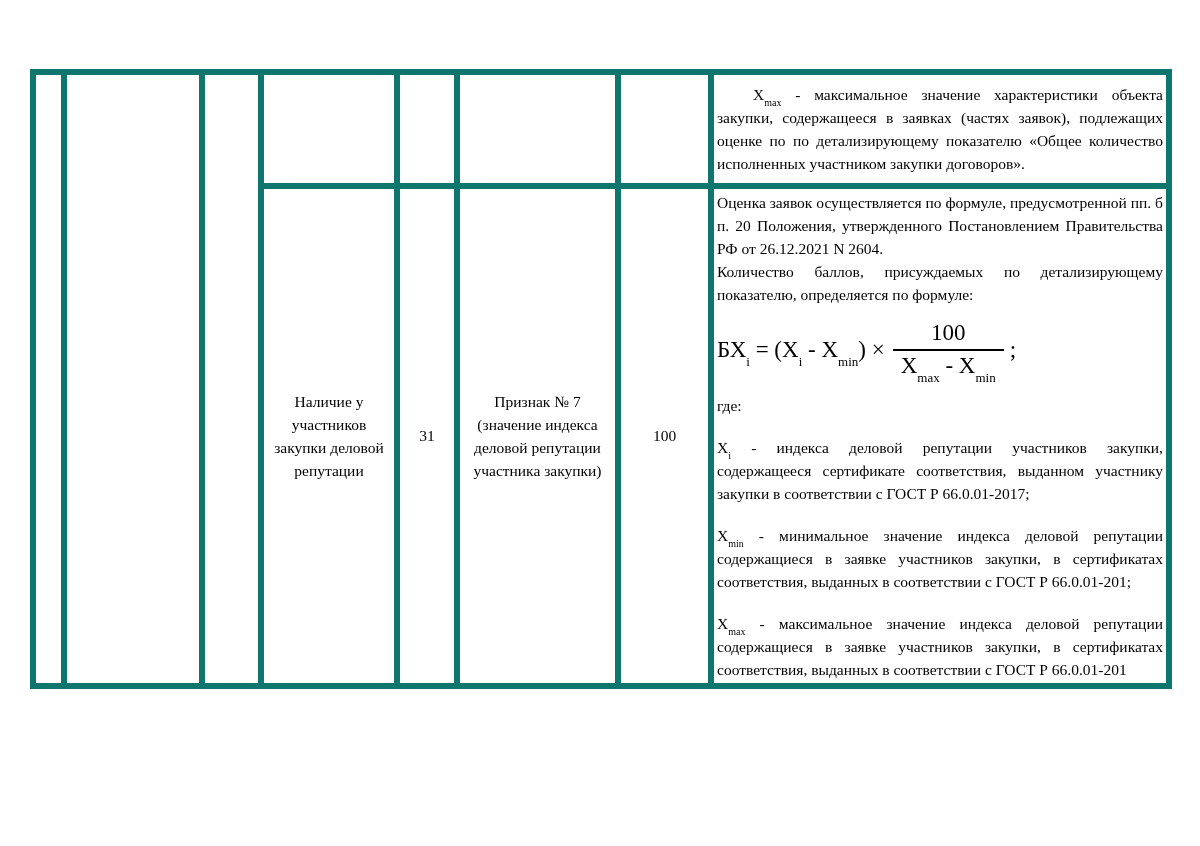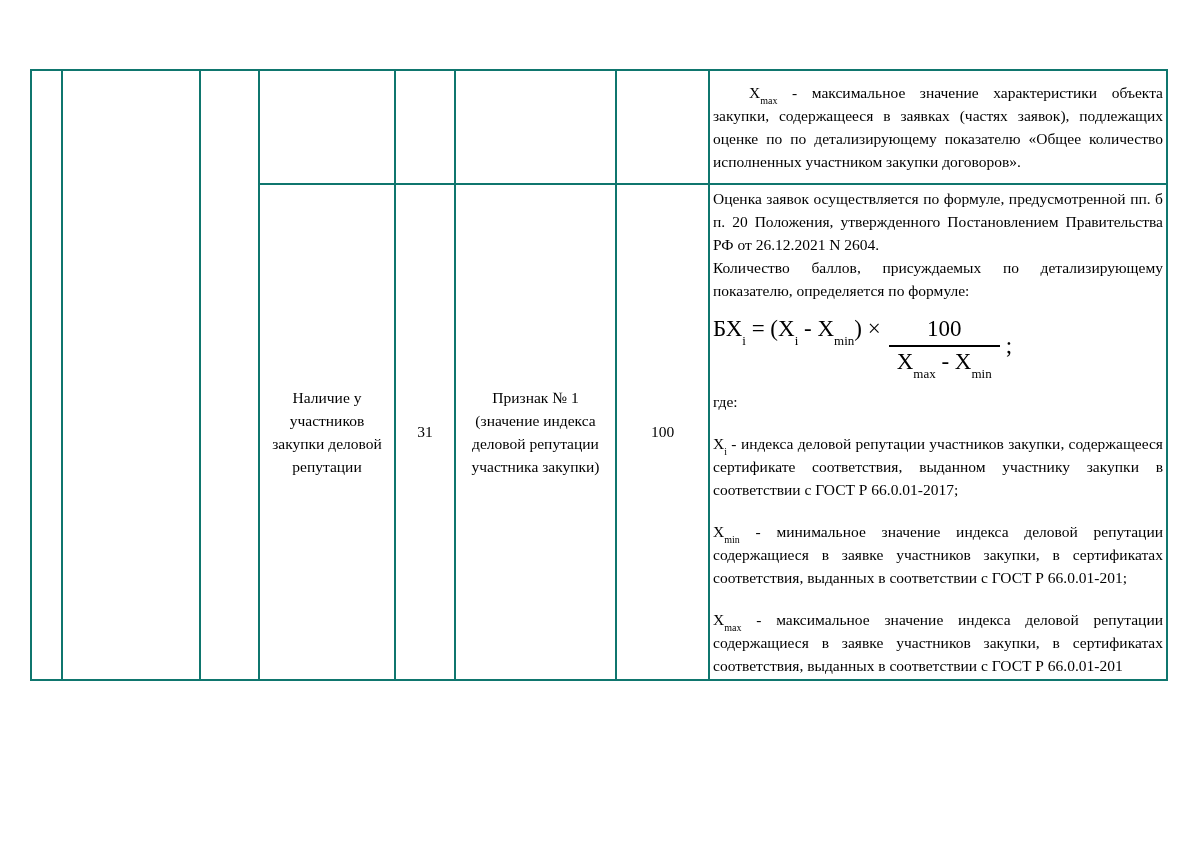--- a/index.html
+++ b/index.html
@@ -19,21 +19,21 @@
   table.doc {
     position: absolute;
     left: 30px;
     top: 69px;
     width: 1136px;
     height: 591px;
     border-collapse: collapse;
     table-layout: fixed;
   }
   table.doc td {
-    border: 2px solid #0f766e;
+    border: 6px solid #0f766e;
     padding: 2px 3px;
     font-size: 15.5px;
     line-height: 23px;
     vertical-align: middle;
     overflow: hidden;
   }
   tr.r1 { height: 114px; }
   tr.r2 { height: 475px; }
   td.cell-left   { text-align: center; }
   td.cell-center { text-align: center; }
@@ -49,20 +49,21 @@
   p.indent { text-indent: 36px; }
   td sub {
     font-size: 10px;
     line-height: 0;
     position: relative;
     bottom: -0.2em;
   }
   
   .formula-row {
     display: flex;
+    align-items: center;
     margin: 14px 0 14px 0;
     font-size: 23px;
     line-height: 1.15;
     text-align: left;
   }
   .formula-row sub {
     font-size: 13px;
     bottom: -0.25em;
   }
   .frac {
@@ -111,21 +112,21 @@
         </td>
       </tr>
       <tr class="r2">
         <td class="cell-left">
           <div>Наличие у участников закупки деловой репутации</div>
         </td>
         <td class="cell-left">
           <div>31</div>
         </td>
         <td class="cell-left">
-          <div>Признак № 1 (значение индекса деловой репутации участника закупки)</div>
+          <div>Признак № 7 (значение индекса деловой репутации участника закупки)</div>
         </td>
         <td class="cell-center">
           <div>100</div>
         </td>
         <td class="cell-big">
             <p class="para">Оценка заявок осуществляется по формуле, предусмотренной пп. б п. 20 Положения, утвержденного Постановлением Правительства РФ от 26.12.2021 N 2604.</p>
             <p class="para">Количество баллов, присуждаемых по детализирующему показателю, определяется по формуле:</p>
             <div class="formula-row">
               <span>БХ<sub>i</sub> = (X<sub>i</sub> - X<sub>min</sub>) × </span>
               <span class="frac">

